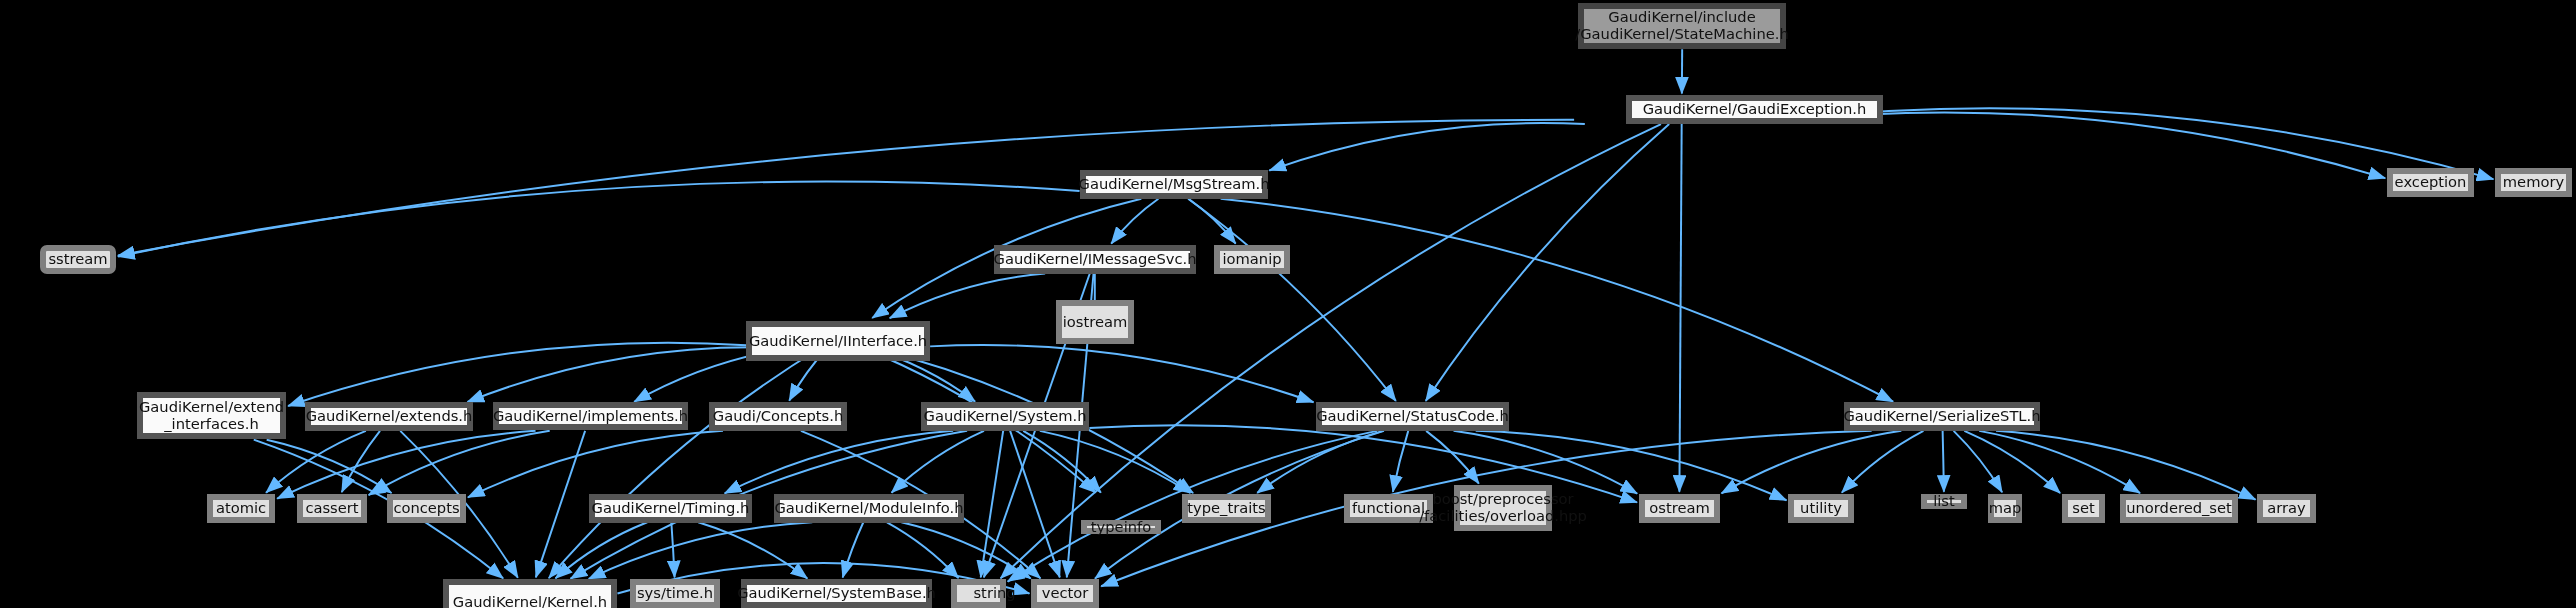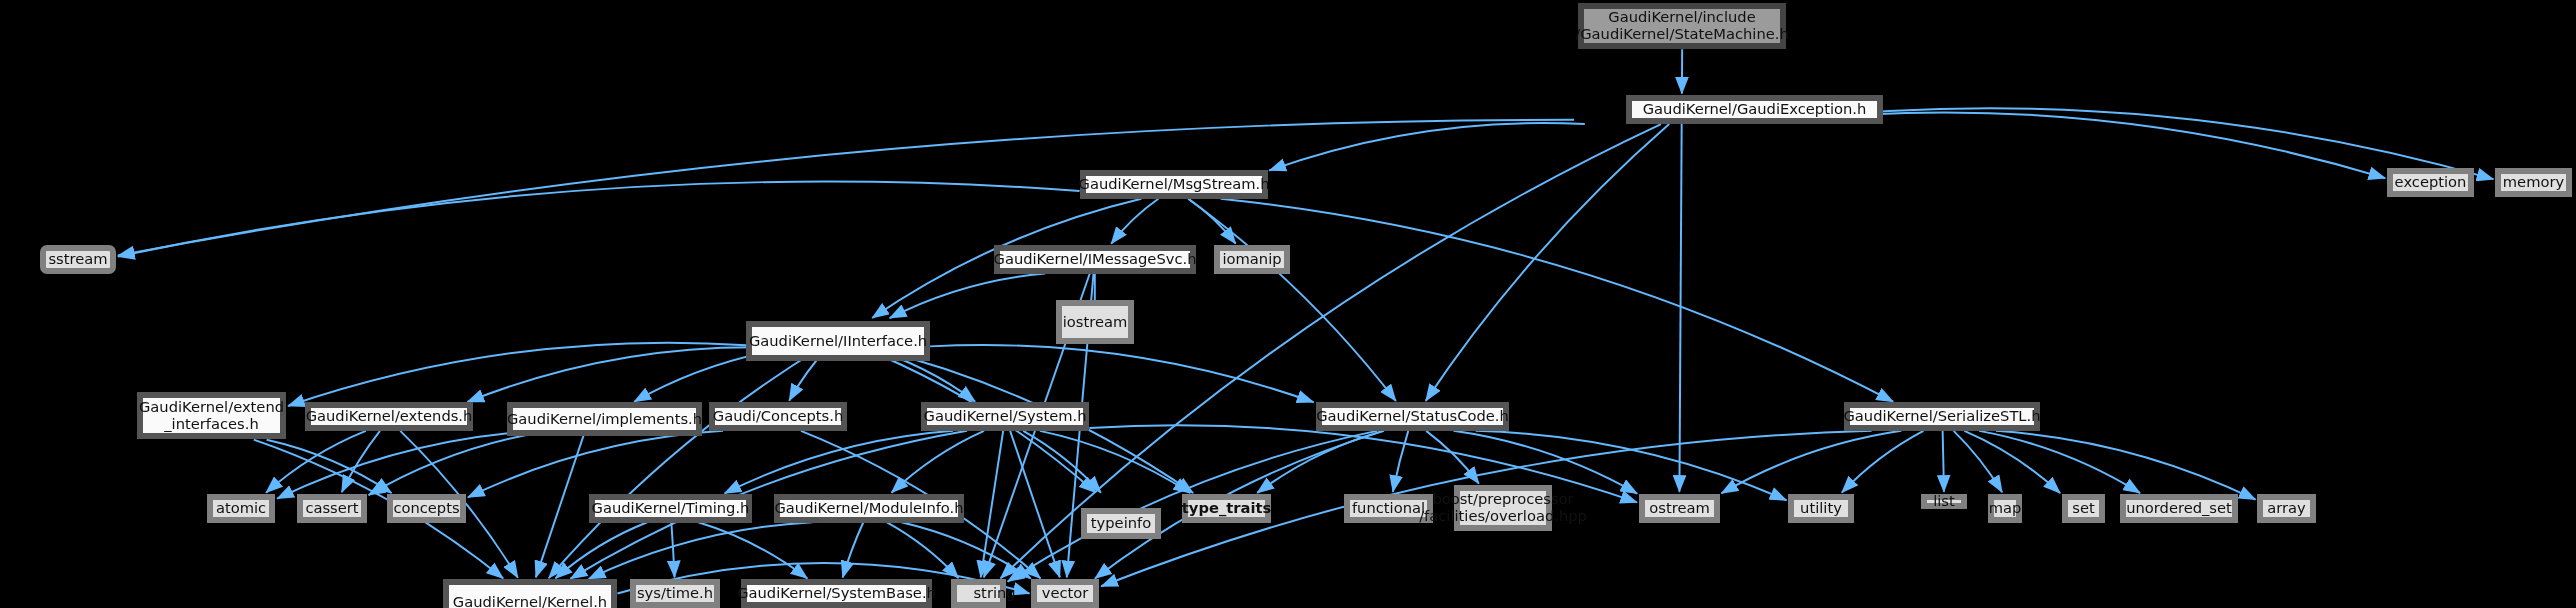--- a/index.html
+++ b/index.html
@@ -100,32 +100,32 @@
       <div class="node sys" style="left: 2495px; top: 168px; width: 77px; height: 28.5px;">memory</div>
       <div class="node hdr" style="left: 1080px; top: 170px; width: 188px; height: 28.5px;">GaudiKernel/MsgStream.h</div>
       <div class="node sys" style="left: 40px; top: 245px; width: 76px; height: 28.5px; border-radius: 7px;">sstream</div>
       <div class="node hdr" style="left: 994px; top: 245px; width: 202px; height: 28.5px;">GaudiKernel/IMessageSvc.h</div>
       <div class="node sys" style="left: 1214px; top: 245px; width: 76px; height: 28.5px;">iomanip</div>
       <div class="node sys" style="left: 1056px; top: 300px; width: 78px; height: 44px;">iostream</div>
       <div class="node hdr" style="left: 746px; top: 321px; width: 184px; height: 40px;">GaudiKernel/IInterface.h</div>
       <div class="node hdr" style="left: 137px; top: 392px; width: 149px; height: 47px;">GaudiKernel/extend
 _interfaces.h</div>
       <div class="node hdr" style="left: 305px; top: 402px; width: 168px; height: 28.5px;">GaudiKernel/extends.h</div>
-      <div class="node hdr" style="left: 507px; top: 402px; width: 195px; height: 34px;">GaudiKernel/implements.h</div>
+      <div class="node hdr" style="left: 493px; top: 402px; width: 195px; height: 28px;">GaudiKernel/implements.h</div>
       <div class="node hdr" style="left: 709px; top: 402px; width: 138px; height: 28.5px;">Gaudi/Concepts.h</div>
       <div class="node hdr" style="left: 921px; top: 402px; width: 168px; height: 28.5px;">GaudiKernel/System.h</div>
       <div class="node hdr" style="left: 1316px; top: 402px; width: 193px; height: 28.5px;">GaudiKernel/StatusCode.h</div>
       <div class="node hdr" style="left: 1844px; top: 402px; width: 196px; height: 28.5px;">GaudiKernel/SerializeSTL.h</div>
       <div class="node sys" style="left: 207px; top: 494px; width: 68px; height: 28.5px;">atomic</div>
       <div class="node sys" style="left: 297px; top: 494px; width: 70px; height: 28.5px;">cassert</div>
       <div class="node sys" style="left: 387px; top: 494px; width: 79px; height: 28.5px;">concepts</div>
       <div class="node hdr" style="left: 589px; top: 494px; width: 163px; height: 28.5px;">GaudiKernel/Timing.h</div>
       <div class="node hdr" style="left: 774px; top: 494px; width: 190px; height: 28.5px;">GaudiKernel/ModuleInfo.h</div>
-      <div class="node sys" style="left: 1081px; top: 508px; width: 80px; height: 31px;">typeinfo</div>
-      <div class="node sys" style="left: 1182px; top: 494px; width: 89px; height: 28.5px; font-weight: bold;">type_traits</div>
+      <div class="node sys" style="left: 1081px; top: 520px; width: 80px; height: 14px;">typeinfo</div>
+      <div class="node sys" style="left: 1182px; top: 494px; width: 89px; height: 28.5px;">type_traits</div>
       <div class="node sys" style="left: 1344px; top: 494px; width: 89px; height: 28.5px;">functional</div>
       <div class="node sys" style="left: 1454px; top: 485px; width: 98px; height: 46px;">boost/preprocessor
 /facilities/overload.hpp</div>
       <div class="node sys" style="left: 1639px; top: 494px; width: 81px; height: 28.5px;">ostream</div>
       <div class="node sys" style="left: 1788px; top: 494px; width: 66px; height: 28.5px;">utility</div>
       <div class="node sys" style="left: 1921px; top: 494px; width: 46px; height: 15px;">list</div>
       <div class="node sys" style="left: 1988px; top: 494px; width: 34px; height: 28.5px;">map</div>
       <div class="node sys" style="left: 2062px; top: 494px; width: 43px; height: 28.5px;">set</div>
       <div class="node sys" style="left: 2120px; top: 494px; width: 118px; height: 28.5px;">unordered_set</div>
       <div class="node sys" style="left: 2257px; top: 494px; width: 59px; height: 28.5px;">array</div>

